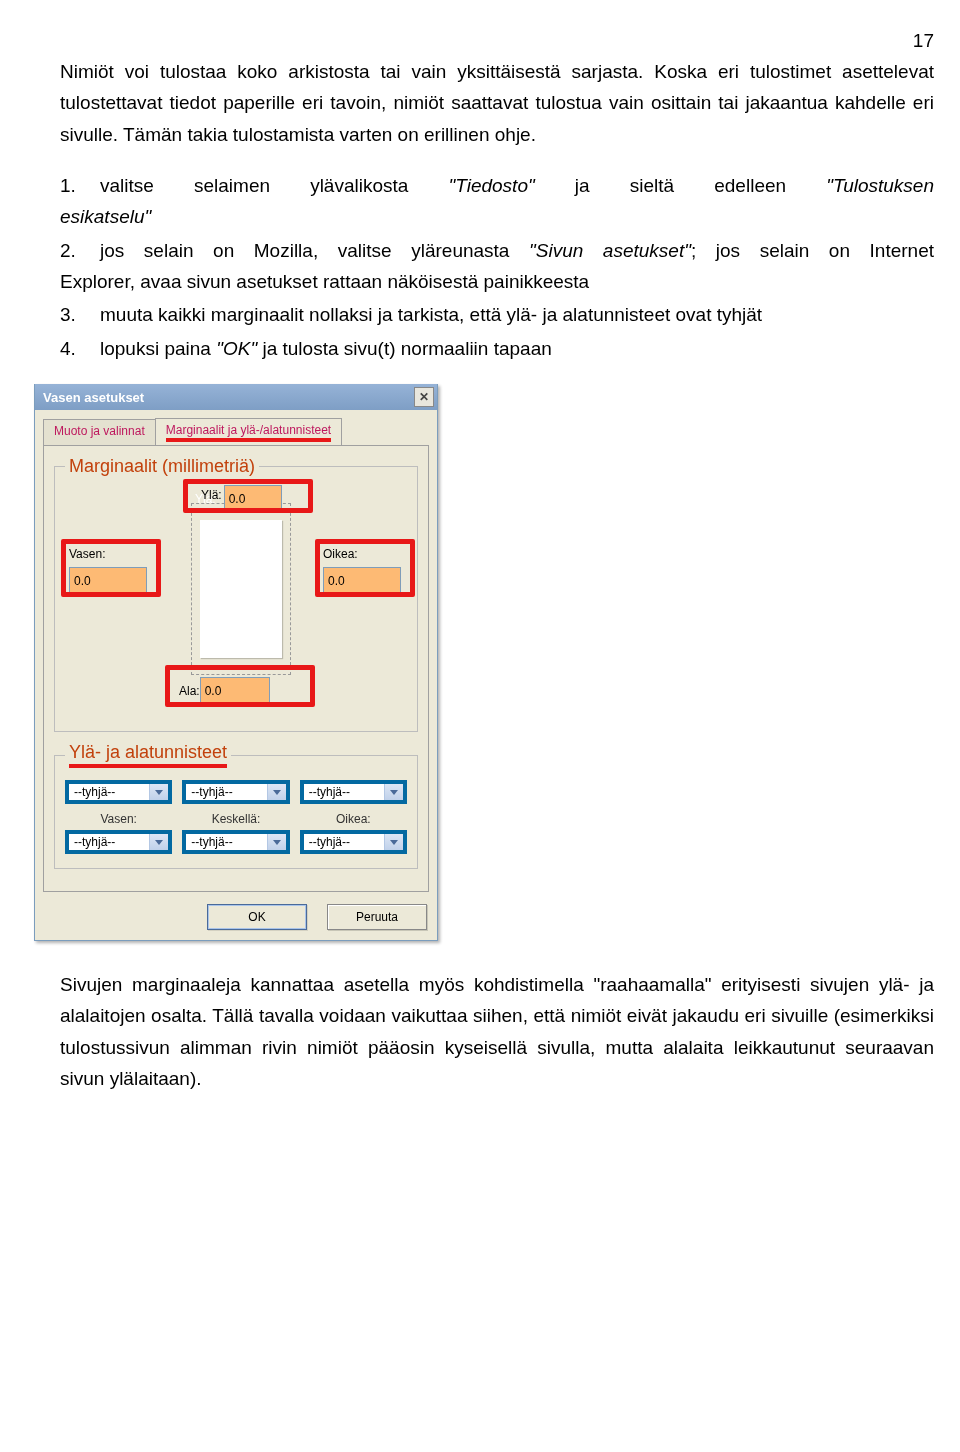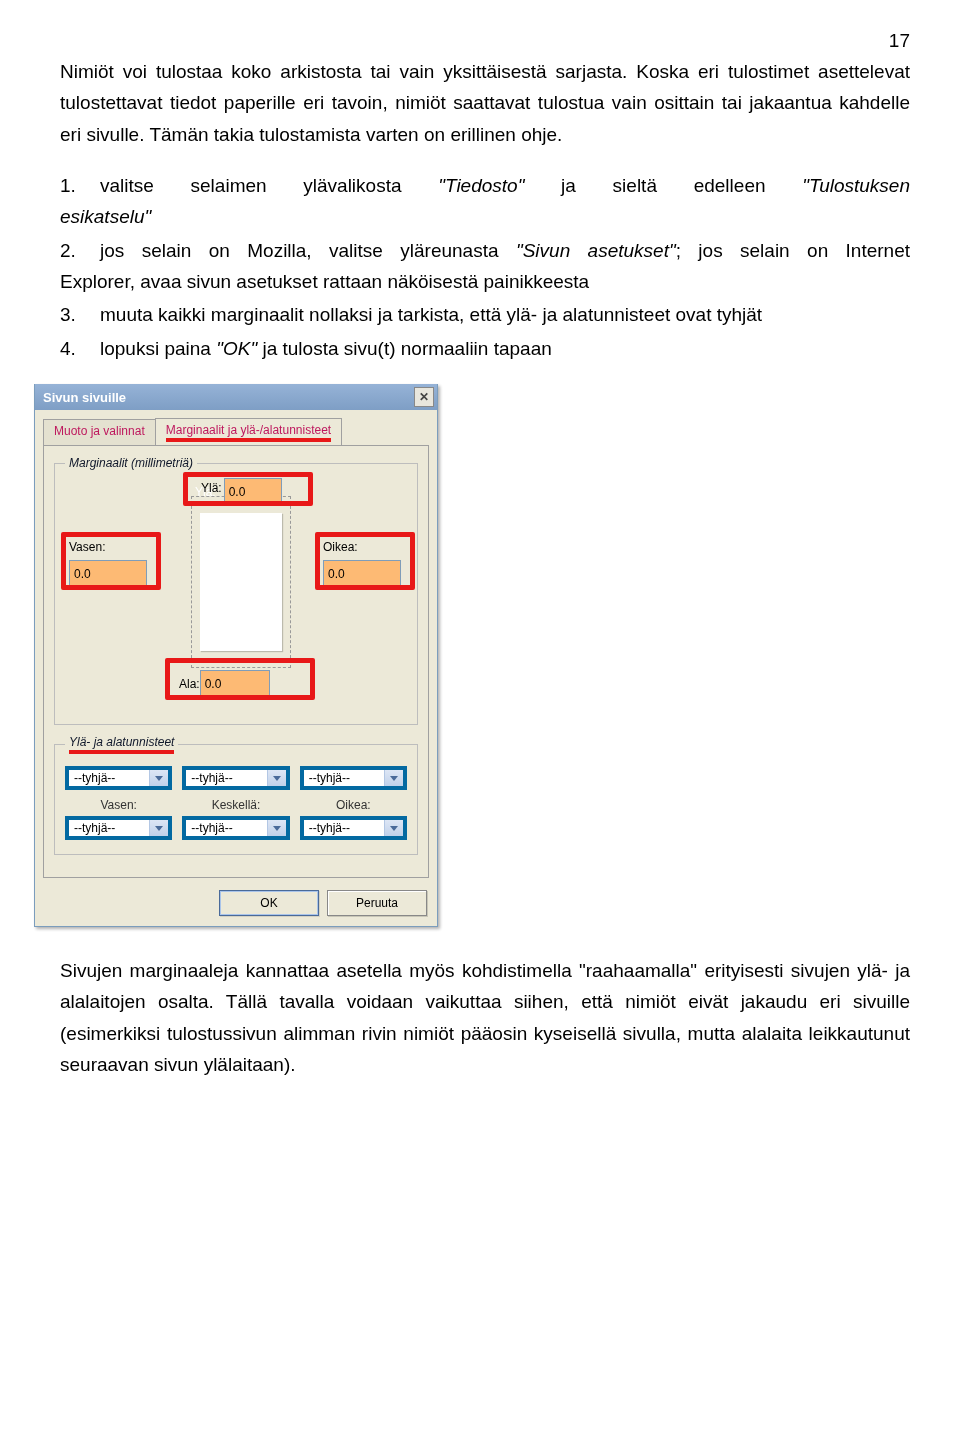--- a/index.html
+++ b/index.html
@@ -4,21 +4,21 @@
 <style>
   body {
     margin: 0;
     padding: 0;
     background: #fff;
     font-family: Arial, Helvetica, sans-serif;
     color: #000;
     width: 960px;
   }
   .page {
-    padding: 30px 50px 40px 60px;
+    padding: 30px 26px 40px 60px;
     box-sizing: border-box;
     width: 960px;
   }
   .page-number {
     text-align: right;
     font-size: 19px;
     margin-bottom: 4px;
   }
   .para {
     font-size: 19px;
@@ -116,23 +116,22 @@
     padding: 10px 10px 12px 10px;
     background: #ece9d8;
   }
   fieldset {
     border: 1px solid #bdbdbd;
     margin: 0 0 10px 0;
     padding: 8px 10px 14px 10px;
   }
   fieldset legend {
     padding: 0 4px;
-    font-size: 12px;
-    color: #0f172a;
-    font-style: italic;
+    font-size: 18px;
+    color: #c2410c;
   }
   .margins-area {
     position: relative;
     height: 232px;
   }
   .paper-preview {
     position: absolute;
     left: 126px; top: 18px;
     width: 98px; height: 170px;
     border: 1px dashed #999;
@@ -196,21 +195,21 @@
   }
   .hf-lbl {
     text-align: center;
     font-size: 12px;
     color: #333;
     margin-top: 4px;
   }
   .buttons-row {
     display: flex;
     justify-content: flex-end;
-    gap: 8px;
+    gap: 20px;
     padding: 4px 10px 10px 10px;
   }
   .btn {
     min-width: 78px;
     height: 24px;
     background: #ece9d8;
     border: 1px solid #888;
     box-shadow: inset 1px 1px 0 #fff, 1px 1px 0 rgba(0,0,0,.15);
     font-size: 12px;
     display: flex; align-items: center; justify-content: center;
@@ -258,21 +257,21 @@
       <div class="num">4.</div>
       <div class="txt">
         <span>lopuksi paina </span><span class="italic">"OK"</span><span> ja tulosta sivu(t) normaaliin tapaan</span>
       </div>
     </div>
   </div>
 
   <div class="dialog-wrap">
     <div class="dialog">
       <div class="titlebar">
-        <span>Sivun sivuille</span>
+        <span>Vasen asetukset</span>
         <span class="close-btn">✕</span>
       </div>
       <div class="tabs-row">
         <div class="tab inactive">Muoto ja valinnat</div>
         <div class="tab active">
           <span>Marginaalit ja ylä-/alatunnisteet</span>
           <div class="underline-red"></div>
         </div>
       </div>
       <div class="tab-body">

